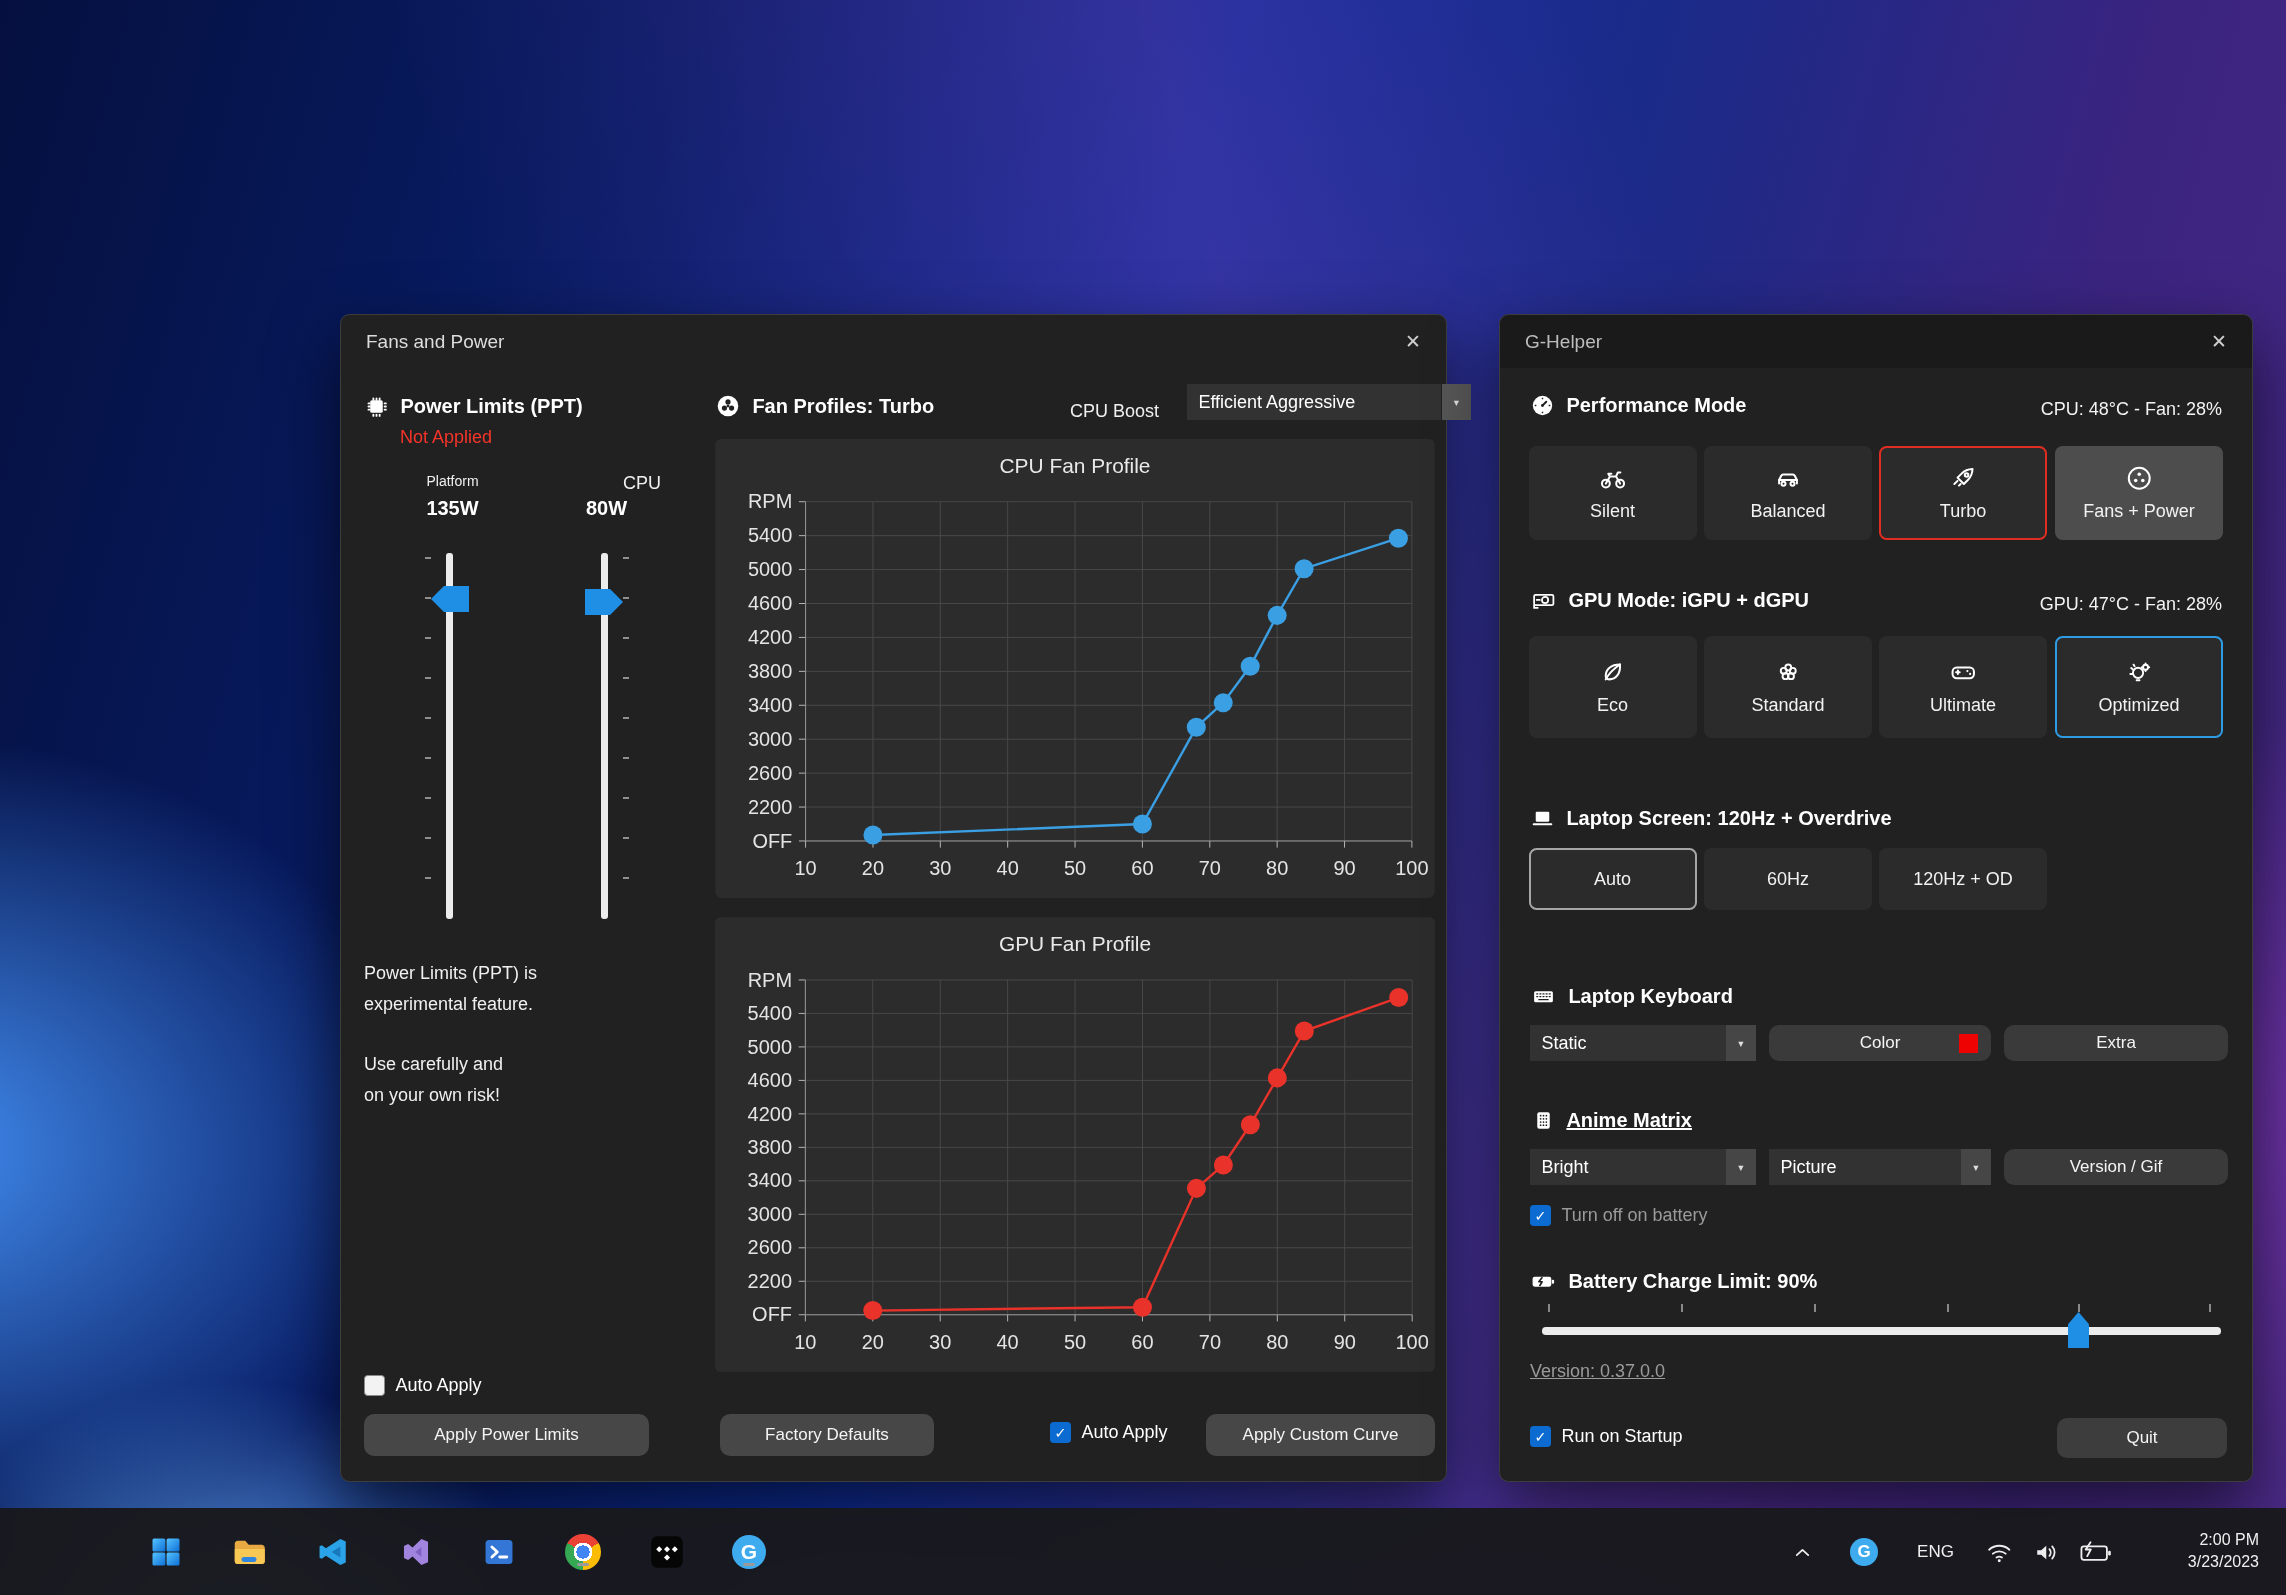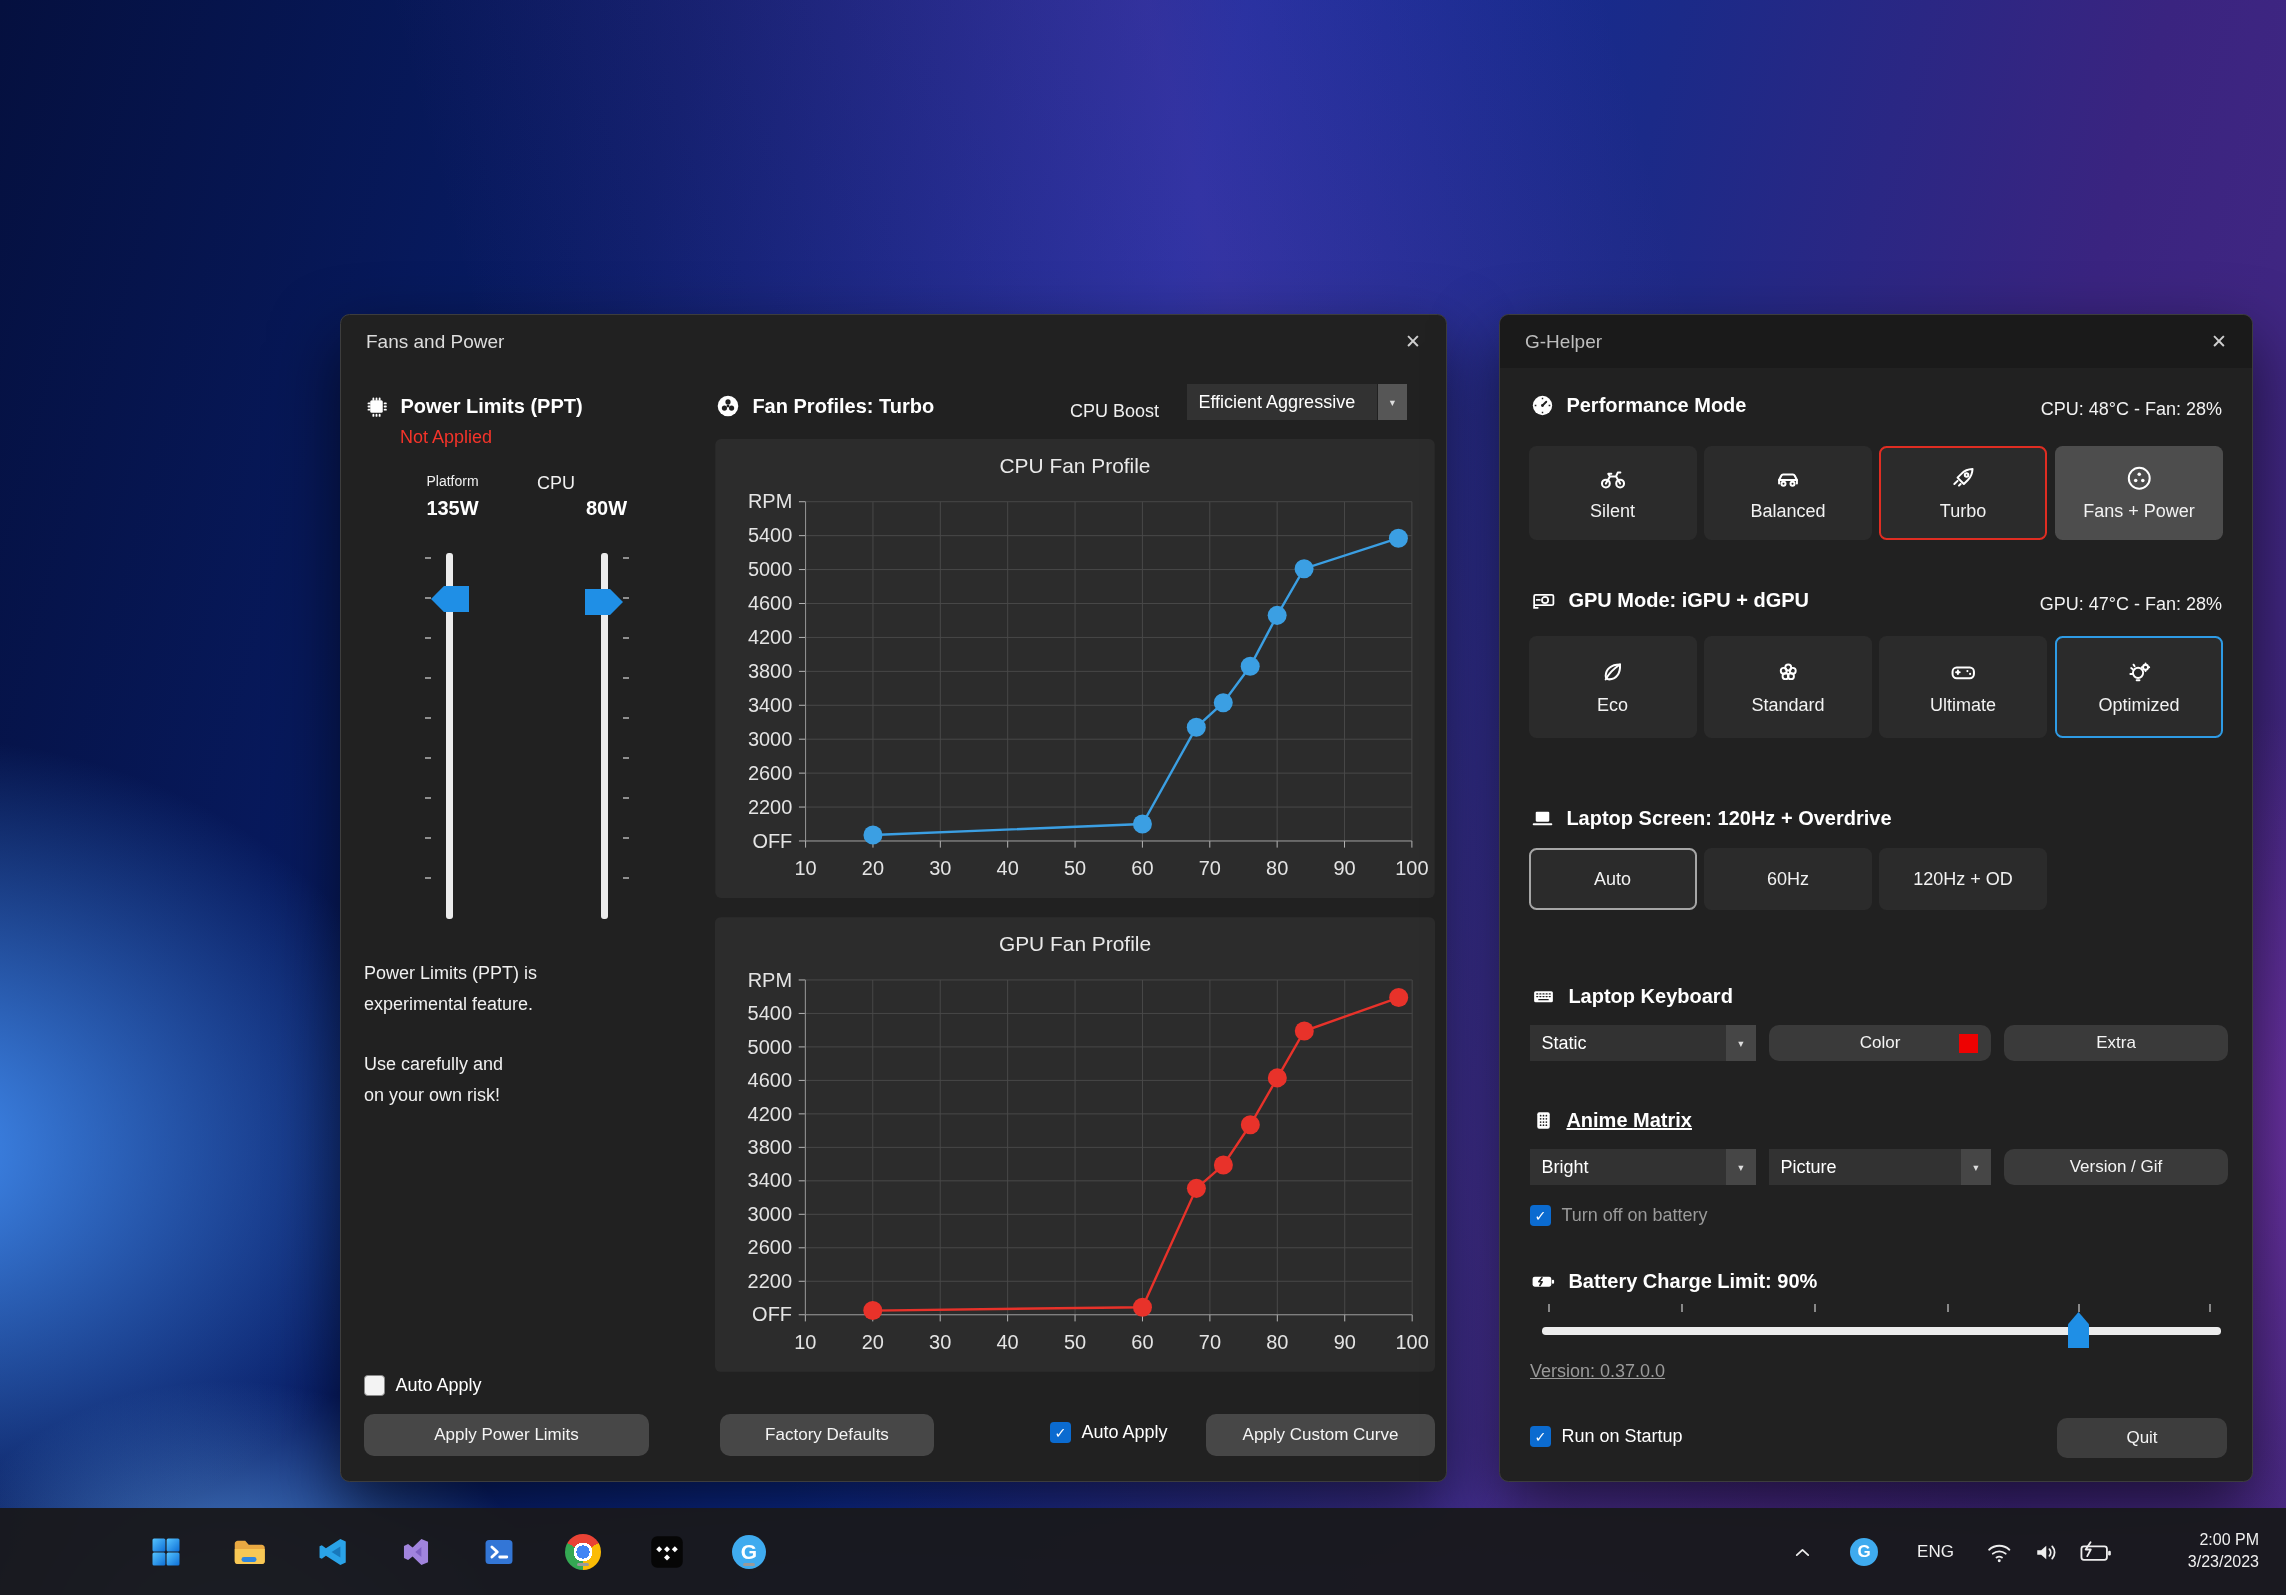--- a/index.html
+++ b/index.html
@@ -80,21 +80,21 @@
                 <path d="M9 5.5V3M12 5.5V3M15 5.5V3M9 21v-2.5M12 21v-2.5M15 21v-2.5M5.5 9H3M5.5 12H3M5.5 15H3M21 9h-2.5M21 12h-2.5M21 15h-2.5"></path>
               </g>
             </svg>
         </span>
         <span>Power Limits (PPT)</span>
       </div>
       <div class="abs" style="left:36px;top:112px;font-size:18px;color:#f5342a;">Not Applied</div>
 
       <div class="abs" style="left:19px;top:158px;width:139px;text-align:center;font-size:14px;color:#f0f0f0;">Platform</div>
       <div class="abs" style="left:19px;top:182px;width:139px;text-align:center;font-size:20px;font-weight:bold;color:#fff;">135W</div>
-      <div class="abs" style="left:173px;top:158px;width:139px;text-align:left;font-size:18px;color:#f0f0f0;">CPU</div>
+      <div class="abs" style="left:158px;top:158px;width:139px;text-align:right;font-size:18px;color:#f0f0f0;">CPU</div>
       <div class="abs" style="left:173px;top:182px;width:139px;text-align:center;font-size:20px;font-weight:bold;color:#fff;">80W</div>
 
       <div class="vticks" style="left:61px;top:242px;height:360px;"></div>
       <div class="vtrack" style="left:82px;top:238px;height:366px;"></div>
       <div class="vhandle left" style="left:67px;top:271px;"></div>
 
       <div class="vtrack" style="left:237px;top:238px;height:366px;"></div>
       <div class="vticks" style="left:259px;top:242px;height:360px;"></div>
       <div class="vhandle right" style="left:221px;top:274px;"></div>
 
@@ -119,21 +119,21 @@
             <circle cx="12" cy="12" r="9.5" fill="#fff"></circle>
             <circle cx="12" cy="8.2" r="2.4" fill="#212121"></circle>
             <circle cx="8.7" cy="13.9" r="2.4" fill="#212121"></circle>
             <circle cx="15.3" cy="13.9" r="2.4" fill="#212121"></circle>
             <circle cx="12" cy="12" r="1.3" fill="#212121"></circle>
           </svg>
       </span>
       <span>Fan Profiles: Turbo</span>
     </div>
     <div class="abs" style="left:729px;top:86px;font-size:18px;color:#f0f0f0;text-align:center;">CPU Boost</div>
-    <div class="dd gap" style="left:846px;top:69px;width:220px;">
+    <div class="dd gap" style="left:846px;top:69px;width:284px;">
       <span class="val">Efficient Aggressive</span>
       <span class="arr">▾</span>
     </div>
 
     <svg class="chart-card" id="chart0" width="720" height="459" style="left:374px;top:124px;" viewBox="0 0 757 483">
         <rect x="0" y="0" width="757" height="483" rx="6" fill="#2c2c2c"></rect>
         <text x="378.5" y="36" text-anchor="middle" fill="#e9e9e9" font-size="22">CPU Fan Profile</text>
         <line x1="95" y1="66" x2="733" y2="66" stroke="#4a4a4a" stroke-width="1"></line>
         <line x1="88" y1="66" x2="95" y2="66" stroke="#bdbdbd"></line>
         <text x="81" y="73" text-anchor="end" fill="#e4e4e4" font-size="21">RPM</text>

